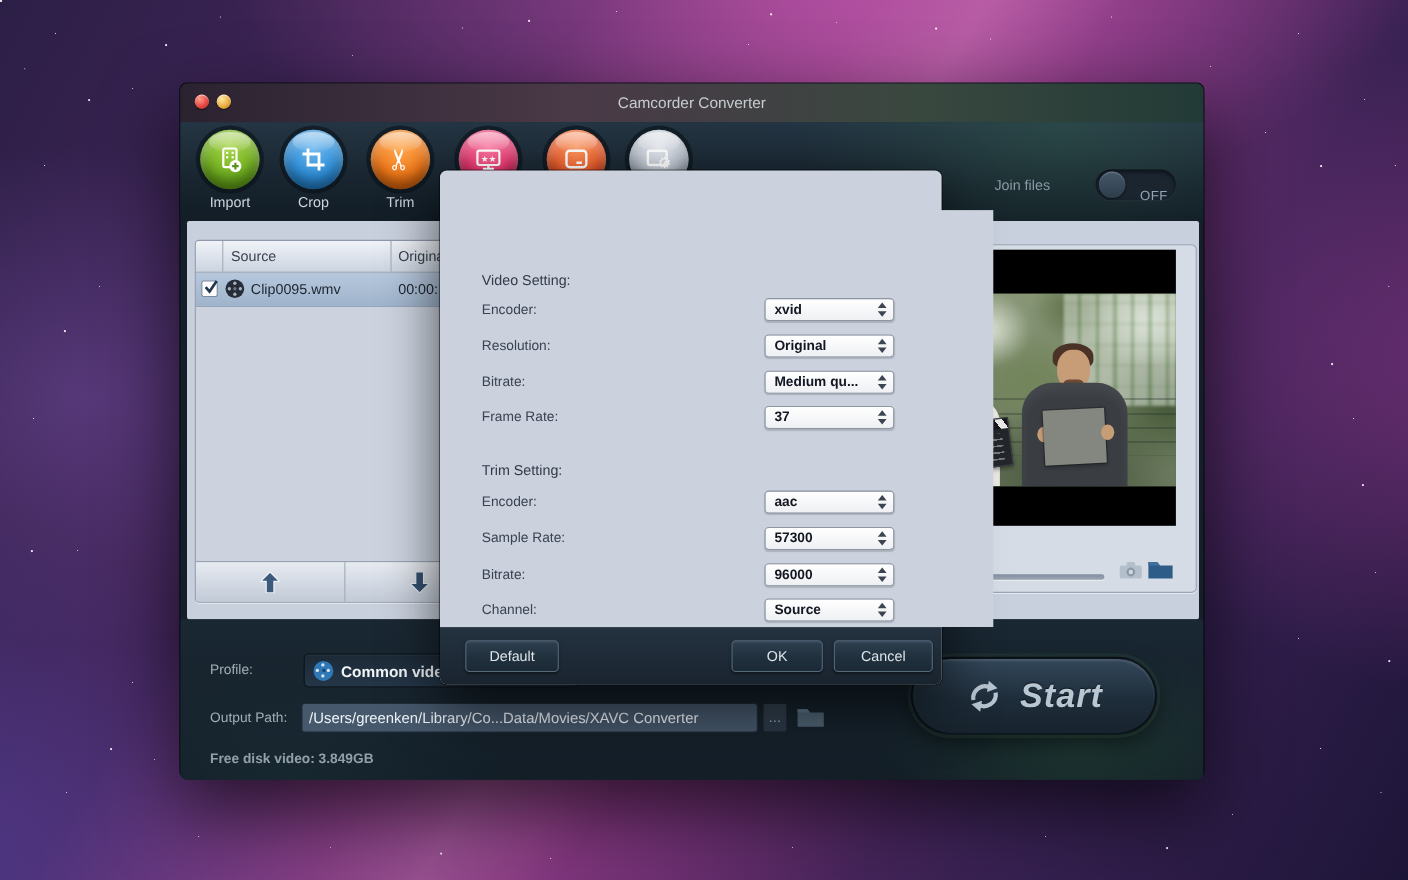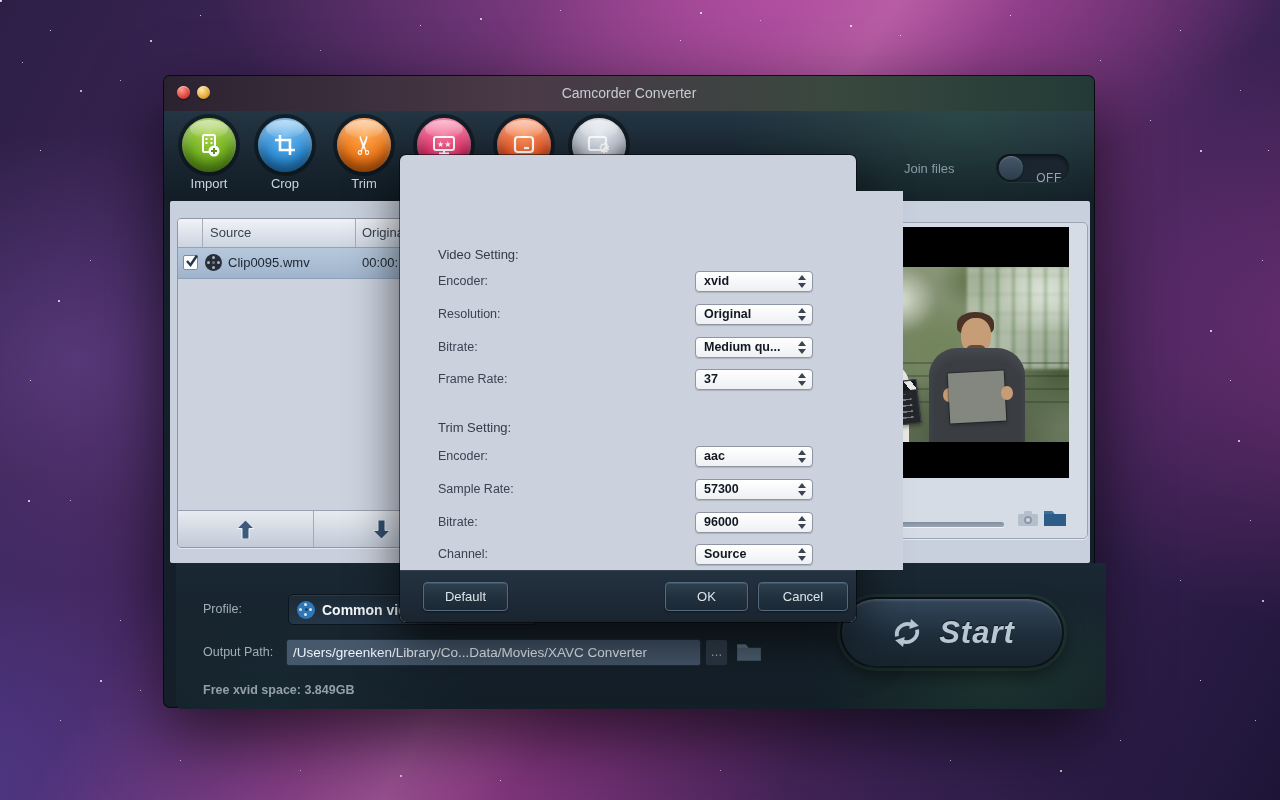--- a/index.html
+++ b/index.html
@@ -121,21 +121,21 @@
   .p2-beard{position:absolute;left:94px;bottom:86px;width:18px;height:11px;background:#5a3b2a;border-radius:30% 30% 50% 50%;opacity:.85;}
   .card{position:absolute;left:76px;bottom:20px;width:56px;height:50px;background:#84877f;transform:rotate(-3deg);
     box-shadow:0 0 0 1px rgba(0,0,0,.25), 0 2px 4px rgba(0,0,0,.3);}
   .hand{position:absolute;width:12px;height:14px;background:#c79d78;border-radius:50%;}
   .hand.l{left:70px;bottom:40px;} .hand.r{left:128px;bottom:42px;}
   #seek{position:absolute;left:10px;top:299px;width:126px;height:5px;border-radius:3px;
     background:linear-gradient(#828e9e,#9aa6b4);box-shadow:0 1px 0 rgba(255,255,255,.6);}
   #cam{position:absolute;left:149px;top:287px;} #pfolder{position:absolute;left:175px;top:285px;}
 
   
-  #bottom{position:absolute;left:12px;top:487px;width:100%;height:146px;border-radius:0 0 6px 6px;
+  #bottom{position:absolute;left:0;top:487px;width:100%;height:146px;border-radius:0 0 6px 6px;
     background:radial-gradient(260px 130px at 88% 80%, rgba(60,125,75,.22), transparent 70%),
                radial-gradient(300px 150px at 10% 100%, rgba(40,80,90,.18), transparent 70%),
                linear-gradient(#1a2833,#131e27);}
   .blabel{position:absolute;color:#a2aeb8;font-size:12.5px;}
   #profile-btn{position:absolute;left:112px;top:31px;width:250px;height:31px;border-radius:5px;
     background:linear-gradient(#1c2936,#243648);border:1px solid #0d151c;box-shadow:inset 0 1px 0 rgba(255,255,255,.08);
     display:flex;align-items:center;box-sizing:border-box;}
   .reel.blue{background:#2f77b5;width:18px;height:18px;margin:0 7px 0 8px;}
   .reel.blue i{background:#dce8f4;} .reel.blue u{background:#14456f;left:7.5px;top:7.5px;}
   #profile-val{color:#f2f6f9;font-size:14px;font-weight:bold;}
@@ -358,21 +358,21 @@
       </div>
       <div class="blabel" style="left:27px;top:82px">Output Path:</div>
       <div id="outpath-field">/Users/greenken/Library/Co...Data/Movies/XAVC Converter</div>
       <div id="browse-btn">…</div>
       <div id="outfolder-btn">
         <svg width="26" height="21" viewBox="0 0 24 19">
           <path d="M1 3 h8 l2.5 3 H23 v12 H1 Z" fill="#4e6273"></path>
           <path d="M1 3 h8 l2.5 3 H1 Z" fill="#5d7385"></path>
         </svg>
       </div>
-      <div id="freedisk">Free xvid space: 3.849GB</div>
+      <div id="freedisk">Free disk video: 3.849GB</div>
       <div id="start-btn">
         <svg width="36" height="36" viewBox="0 0 32 32">
           <path d="M7 19 A 9.5 9.5 0 0 1 21.5 9.5" fill="none" stroke="#b9c6d2" stroke-width="3.4"></path>
           <polygon points="19.5,3.5 26.5,9.5 18,12.5" fill="#b9c6d2"></polygon>
           <path d="M25 13 A 9.5 9.5 0 0 1 10.5 22.5" fill="none" stroke="#b9c6d2" stroke-width="3.4"></path>
           <polygon points="12.5,28.5 5.5,22.5 14,19.5" fill="#b9c6d2"></polygon>
         </svg>
         <span id="start-label">Start</span>
       </div>
     </div>

